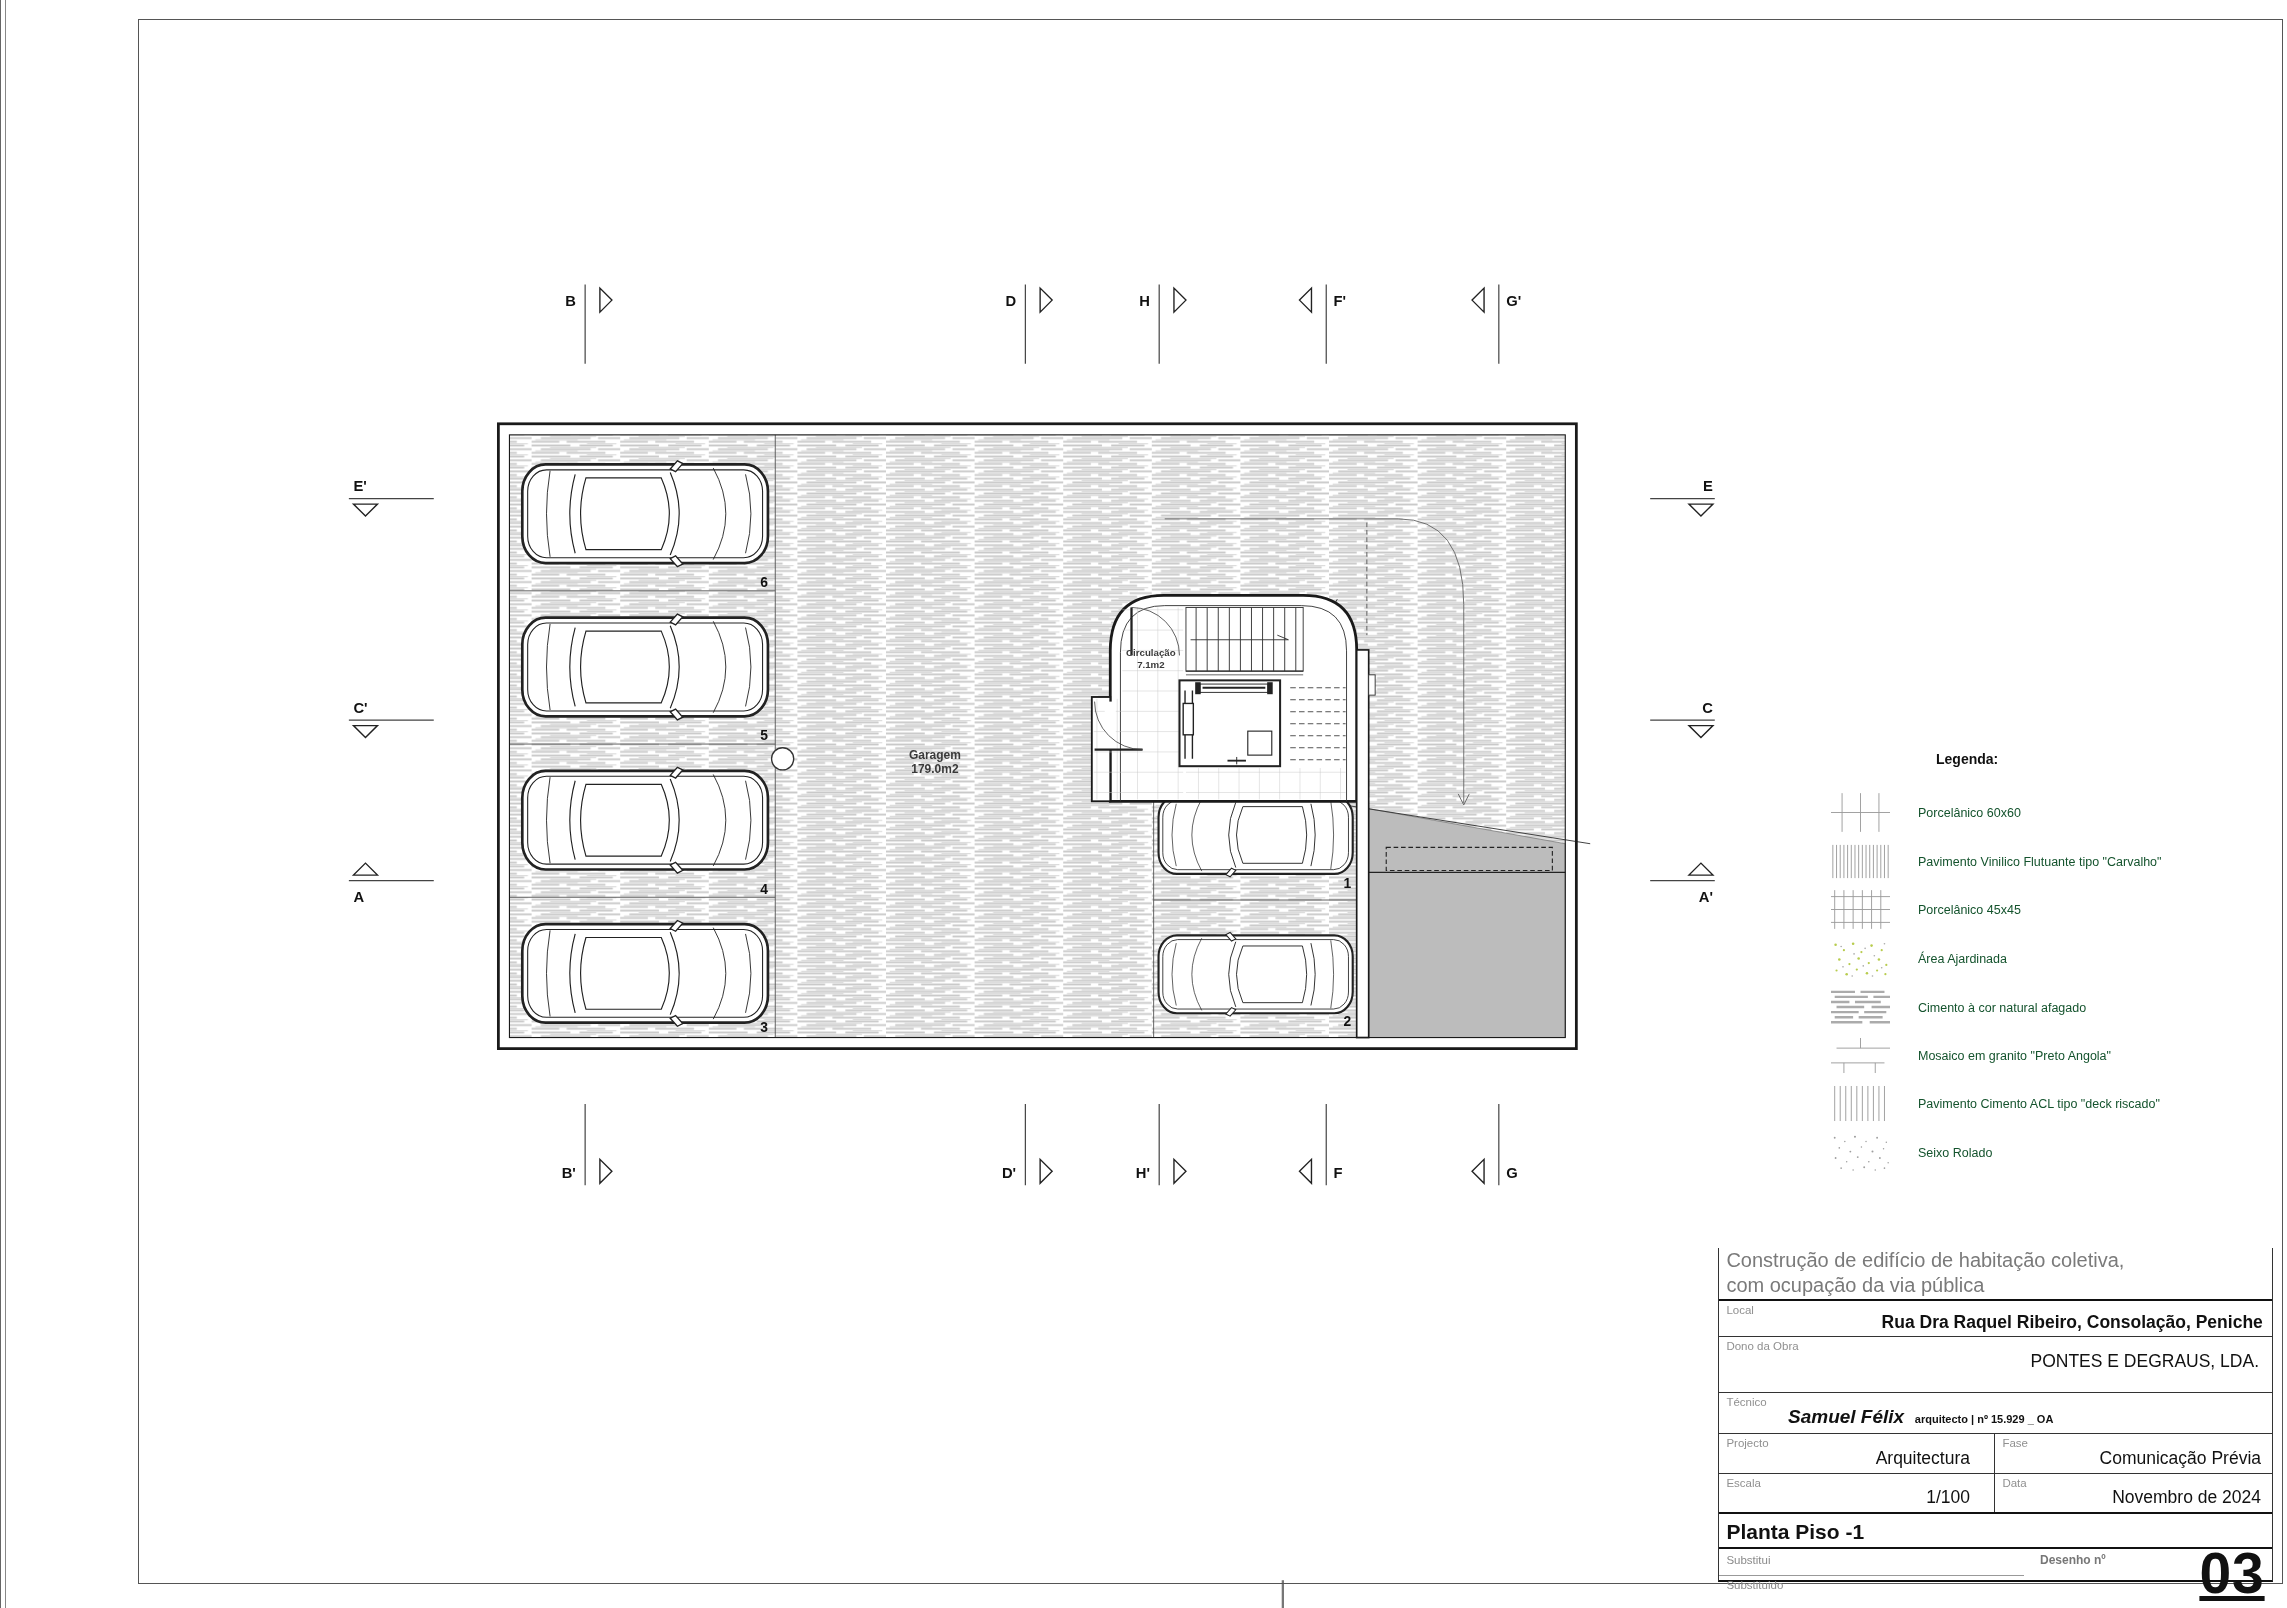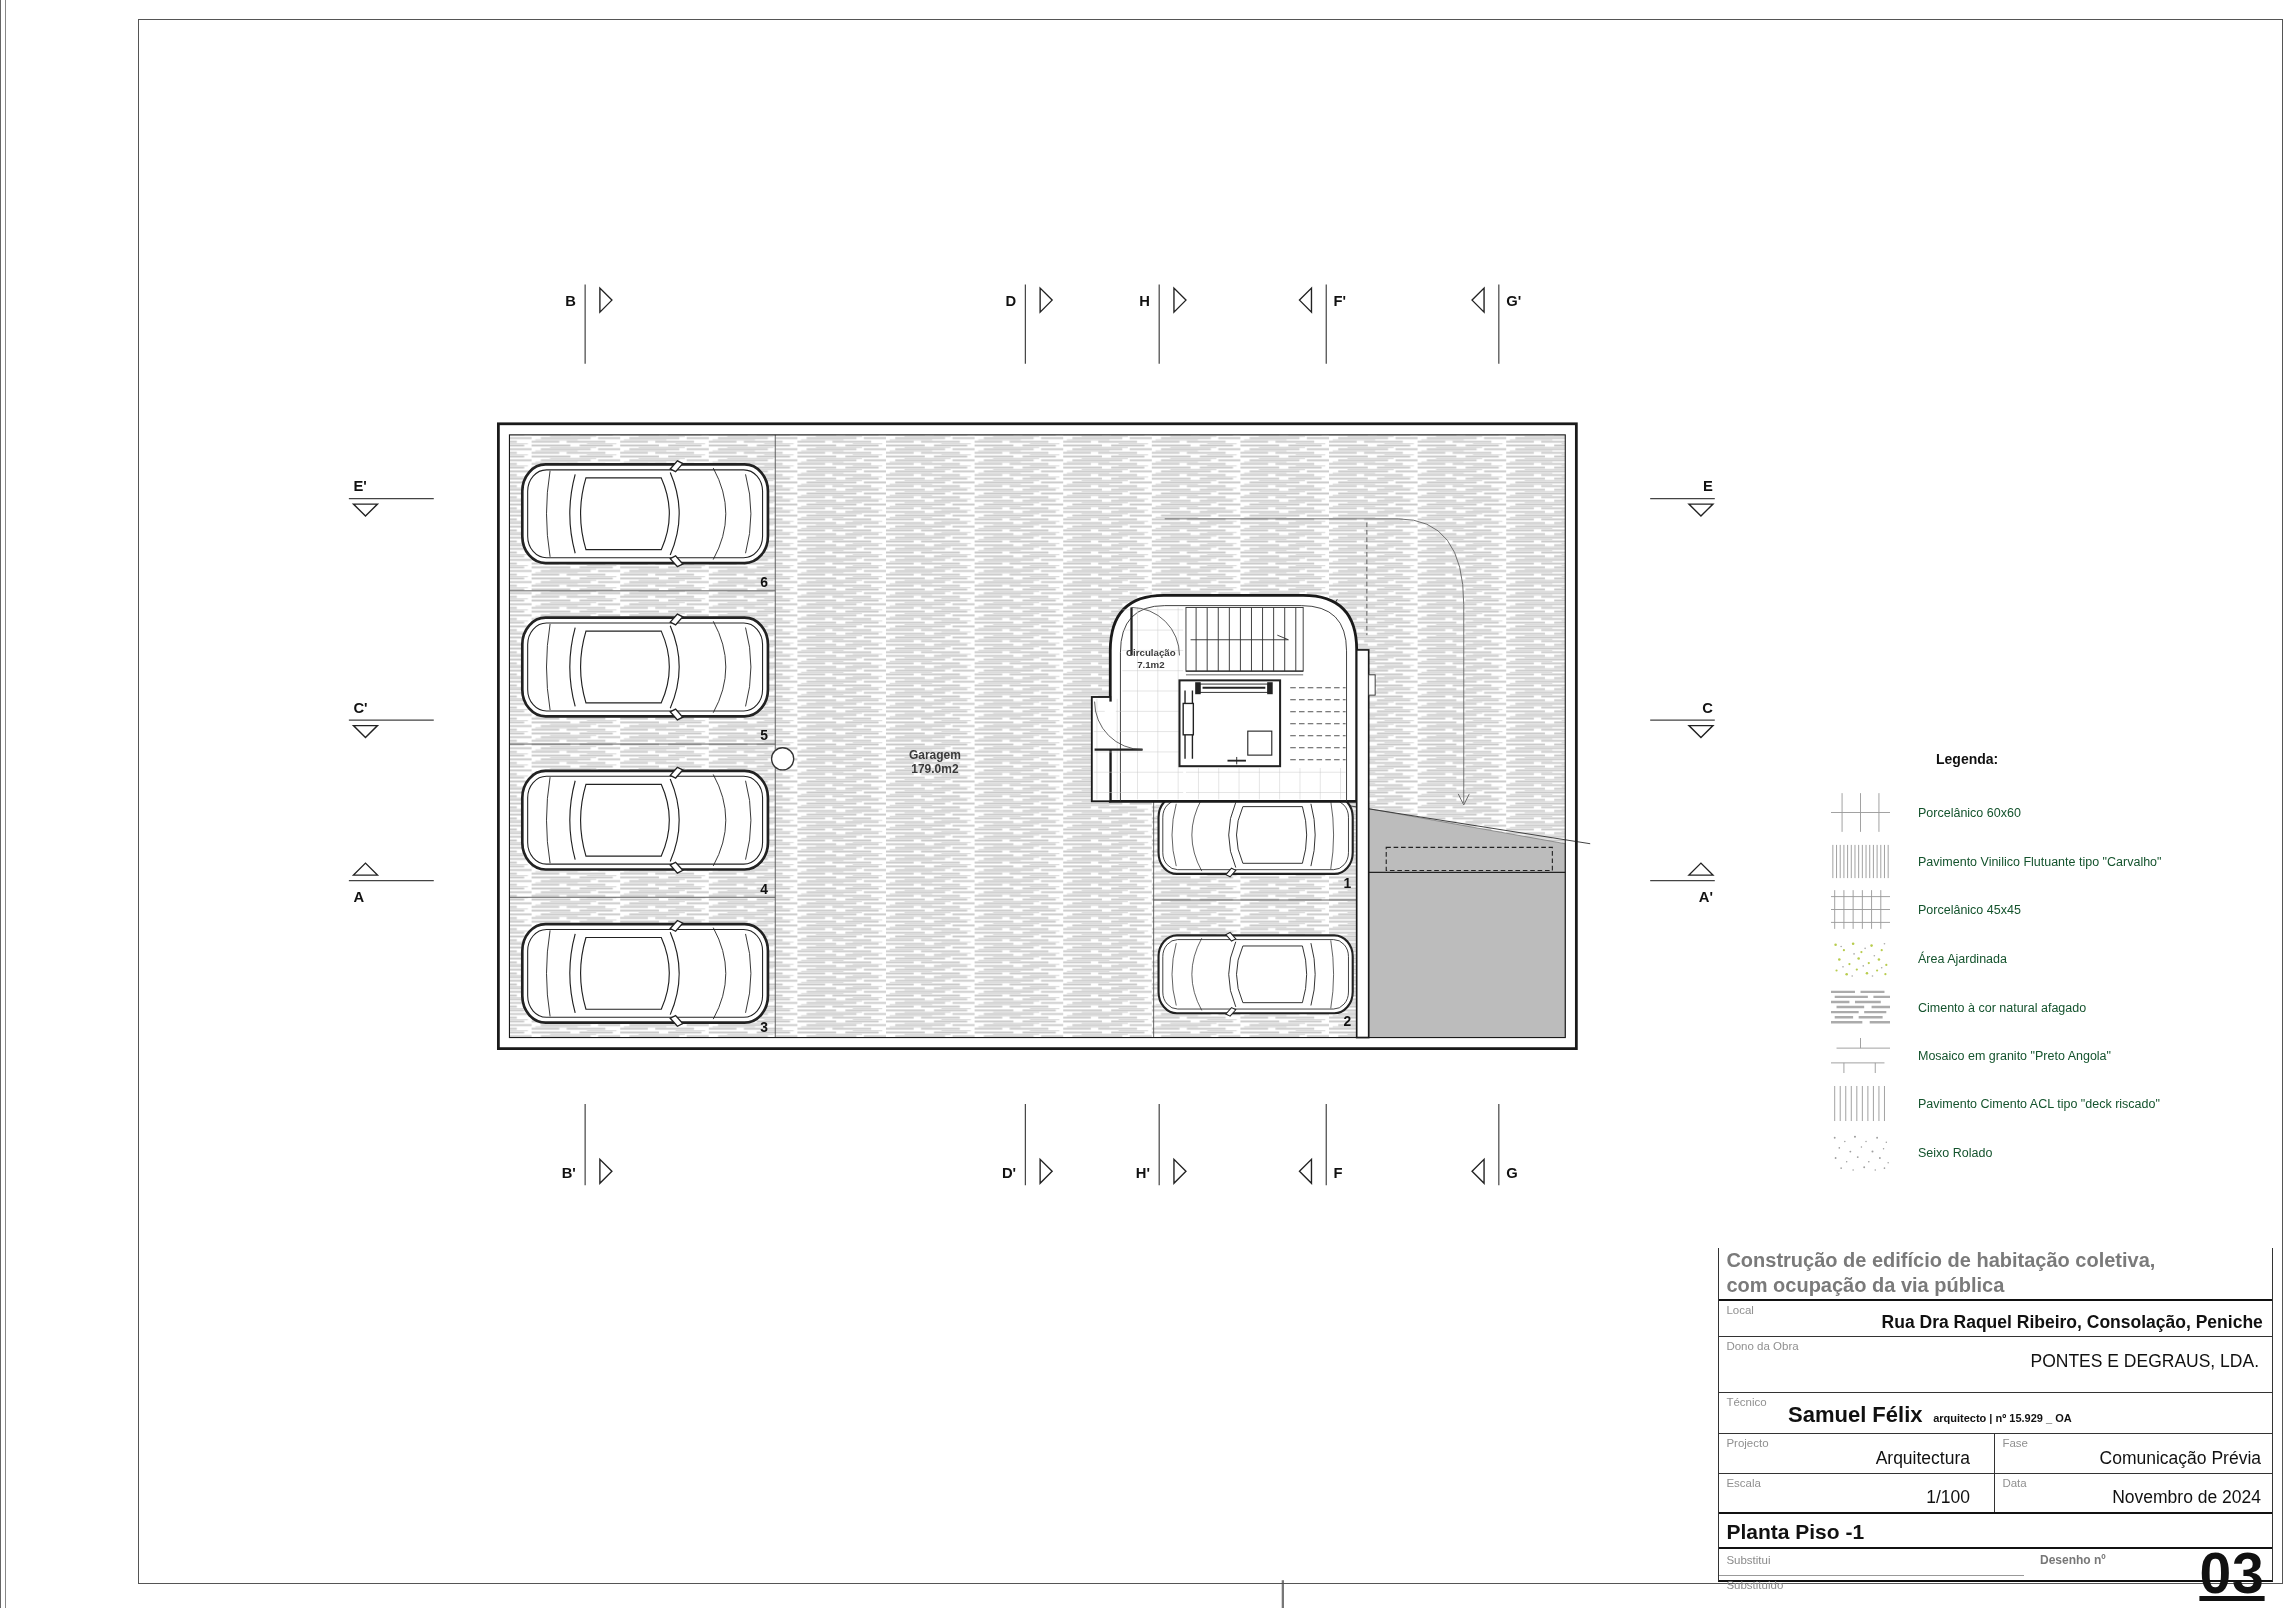--- a/index.html
+++ b/index.html
@@ -14,28 +14,28 @@
   #left-edge{left:0;top:0;width:3.7px;height:1609px;border-left:1.8px solid #666;border-right:0.9px solid #888;}
   
   #legend-title{left:1920px;top:751px;font-size:14px;font-weight:bold;padding-left:16px;}
   .legend-row{position:absolute;left:1831px;height:39px;display:flex;align-items:center;}
   .legend-row svg{flex:0 0 auto;}
   .legend-label{margin-left:28px;font-size:12.5px;color:#14532d;white-space:nowrap;}
   
   #tblock{left:1718px;top:1248px;width:555px;height:334px;border-left:1.4px solid #333;border-right:1.4px solid #333;border-bottom:2.8px solid #111;box-sizing:border-box;}
   .tb-row{position:relative;box-sizing:border-box;width:100%;}
   .tb-label{position:absolute;top:2.8px;left:7.4px;font-size:11.5px;color:#909090;}
-  .tb-title{height:51px;padding-left:7.4px;font-size:20px;font-weight:bold;color:#7a7a7a;line-height:25px;}
+  .tb-title{height:51px;padding-left:7.4px;font-size:20px;font-weight:normal;color:#7a7a7a;line-height:25px;}
   .r-local{height:37px;border-top:2.8px solid #111;}
   .r-local .tb-value{position:absolute;right:9.2px;bottom:2.8px;font-size:17.5px;font-weight:bold;}
   .r-dono{height:41px;border-top:1.4px solid #333;}
   .r-dono .tb-value{position:absolute;right:13px;bottom:4.6px;font-size:17.5px;}
   .r-tec{height:41px;border-top:1.4px solid #333;margin-top:15px;}
   .r-tec .tec-line{position:absolute;left:69px;bottom:5.5px;white-space:nowrap;}
-  .tec-name{font-size:22px;font-weight:bold;}
+  .tec-name{font-size:19px;font-weight:bold;font-style:italic;}
   .tec-detail{font-size:11px;font-weight:bold;margin-left:6.5px;}
   .two-cells{display:flex;border-top:1.4px solid #333;}
   .r-projfase{height:40px;}
   .r-escdata{height:39px;}
   .cell{position:relative;box-sizing:border-box;height:100%;}
   .cell.c1{width:276px;border-right:1.4px solid #333;}
   .cell.c2{flex:1;}
   .cell .tb-value{position:absolute;bottom:3.7px;font-size:17.5px;white-space:nowrap;}
   .c1 .tb-value{right:24px;}
   .c2 .tb-value{right:11px;}

